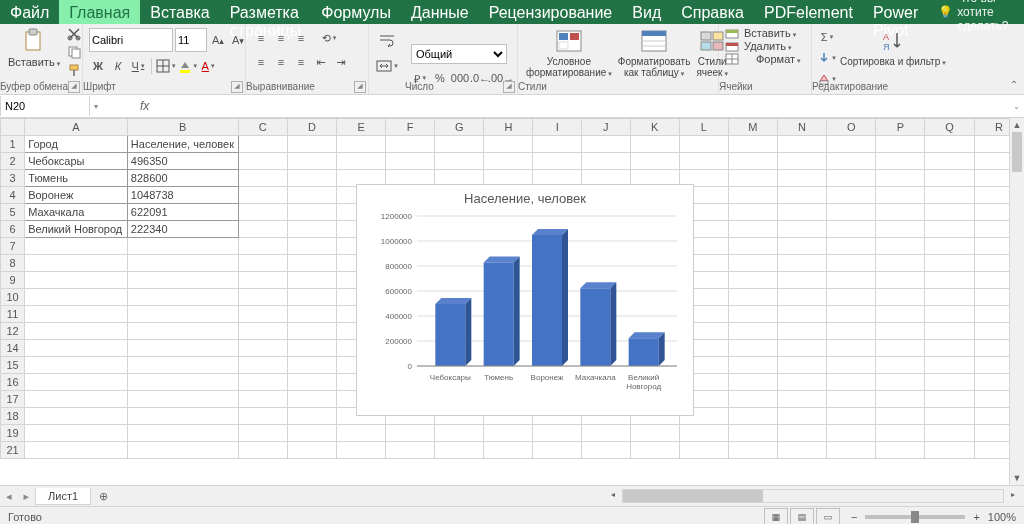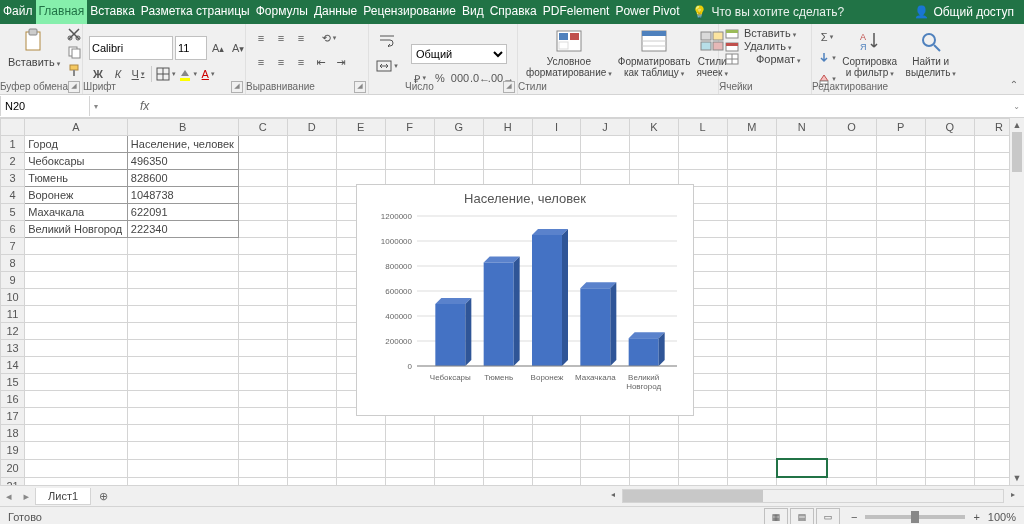--- a/index.html
+++ b/index.html
@@ -1,17 +1,17 @@
 <!DOCTYPE html>
 <html><head>
 <meta charset="utf-8">
 <style>
   html,body{margin:0;padding:0;font-family:"Segoe UI",Arial,sans-serif;font-size:12px;color:#444;background:#fff;width:1024px;height:524px;overflow:hidden}
   .title-tabs{display:flex;align-items:stretch;background:#217346;height:24px;color:#fff}
-  .title-tabs .tab{padding:4px 3px;font-size:12px;cursor:pointer}
+  .title-tabs .tab{padding:4px 10px;font-size:16px;cursor:pointer}
   .title-tabs .tab.active{background:#86efac;color:#217346}
   .title-tabs .spacer{flex:1}
   .title-tabs .tell-me{display:flex;align-items:center;gap:4px;padding:0 10px;opacity:.9}
   .title-tabs .share{display:flex;align-items:center;gap:4px;padding:0 10px}
   .ribbon{display:flex;background:#f0f0f0;border-bottom:1px solid #d4d4d4;height:70px}
   .group{border-right:1px solid #e0e0e0;padding:2px 6px 0 6px;display:flex;flex-direction:column;position:relative}
   .group-label{position:absolute;bottom:0;left:0;right:0;font-size:10px;color:#666;height:14px;line-height:14px}
   .group .dlg{position:absolute;bottom:1px;right:2px;width:10px;height:10px;border:1px solid #b0b0b0;font-size:7px;line-height:8px;text-align:center;color:#888}
   .paste-area{display:flex;gap:4px;align-items:flex-start;height:54px}
   .big-btn{display:flex;flex-direction:column;align-items:center;padding:2px;cursor:pointer}
@@ -119,21 +119,21 @@
               <rect x="6" y="7" width="2" height="6" fill="#888"></rect>
             </svg>
           </span>
       </div>
     </div>
     <div class="group-label">Буфер обмена</div>
     <div class="dlg">◢</div>
   </div>
 
   <div class="group" style="width:150px">
-    <div class="row" style="margin-top:10px">
+    <div class="row" style="margin-top:2px">
       <input class="combo" style="width: 78px;" value="Calibri">
       <input class="combo" style="width: 26px;" value="11">
       <span class="icon-btn">A<sup>▴</sup></span>
       <span class="icon-btn">A<sup>▾</sup></span>
     </div>
     <div class="row" style="margin-top:4px">
       <span class="icon-btn bold">Ж</span>
       <span class="icon-btn italic">К</span>
       <span class="icon-btn under drop">Ч</span>
       <span style="width:1px;height:16px;background:#ccc;margin:0 2px"></span>
@@ -298,29 +298,20 @@
       <div class="big-btn">
         <span class="ic">
             <svg width="24" height="22">
               <text x="2" y="10" font-size="9" fill="#c0504d">А</text>
               <text x="2" y="20" font-size="9" fill="#4f81bd">Я</text>
               <path d="M16 3v14m0 0l-3-3m3 3l3-3" fill="none" stroke="#555" stroke-width="1.5"></path>
             </svg>
           </span>
         <span class="lbl drop" style="font-size:10px;text-align:center;line-height:11px">Сортировка и фильтр</span>
       </div>
-      <div class="big-btn">
-        <span class="ic">
-            <svg width="24" height="22">
-              <circle cx="10" cy="10" r="6" fill="none" stroke="#4f81bd" stroke-width="2"></circle>
-              <line x1="15" y1="15" x2="21" y2="21" stroke="#4f81bd" stroke-width="2"></line>
-            </svg>
-          </span>
-        <span class="lbl drop" style="font-size:10px;text-align:center;line-height:11px">Найти и выделить</span>
-      </div>
     </div>
     <div class="group-label">Редактирование</div>
   </div>
   <div style="flex:1"></div>
   <div style="width:20px;display:flex;align-items:flex-end;justify-content:center;padding-bottom:4px">
       <span style="font-size:10px;color:#666;cursor:pointer">⌃</span>
     </div>
 </div>
 
 <div class="name-box">
@@ -602,41 +593,20 @@
           <td class="colN"></td>
           <td class="colN"></td>
           <td class="colN"></td>
           <td class="colN"></td>
           <td class="colN"></td>
           <td class="colN"></td>
           <td class="colN"></td>
           <td class="colN"></td>
         </tr>
         <tr>
-          <th class="rowh">13</th>
-          <td class="colA"></td>
-          <td class="colB"></td>
-          <td class="colN"></td>
-          <td class="colN"></td>
-          <td class="colN"></td>
-          <td class="colN"></td>
-          <td class="colN"></td>
-          <td class="colN"></td>
-          <td class="colN"></td>
-          <td class="colN"></td>
-          <td class="colN"></td>
-          <td class="colN"></td>
-          <td class="colN"></td>
-          <td class="colN"></td>
-          <td class="colN"></td>
-          <td class="colN"></td>
-          <td class="colN"></td>
-          <td class="colN"></td>
-        </tr>
-        <tr>
           <th class="rowh">14</th>
           <td class="colA"></td>
           <td class="colB"></td>
           <td class="colN"></td>
           <td class="colN"></td>
           <td class="colN"></td>
           <td class="colN"></td>
           <td class="colN"></td>
           <td class="colN"></td>
           <td class="colN"></td>
@@ -743,41 +713,20 @@
           <td class="colN"></td>
           <td class="colN"></td>
           <td class="colN"></td>
           <td class="colN"></td>
           <td class="colN"></td>
           <td class="colN"></td>
           <td class="colN"></td>
           <td class="colN"></td>
           <td class="colN"></td>
           <td class="colN"></td>
-          <td class="colN"></td>
-          <td class="colN"></td>
-          <td class="colN"></td>
-          <td class="colN"></td>
-        </tr>
-        <tr>
-          <th class="rowh">20</th>
-          <td class="colA"></td>
-          <td class="colB"></td>
-          <td class="colN"></td>
-          <td class="colN"></td>
-          <td class="colN"></td>
-          <td class="colN"></td>
-          <td class="colN"></td>
-          <td class="colN"></td>
-          <td class="colN"></td>
-          <td class="colN"></td>
-          <td class="colN"></td>
-          <td class="colN"></td>
-          <td class="colN"></td>
-          <td class="colN sel-cell"></td>
           <td class="colN"></td>
           <td class="colN"></td>
           <td class="colN"></td>
           <td class="colN"></td>
         </tr>
         <tr>
           <th class="rowh">21</th>
           <td class="colA"></td>
           <td class="colB"></td>
           <td class="colN"></td>

